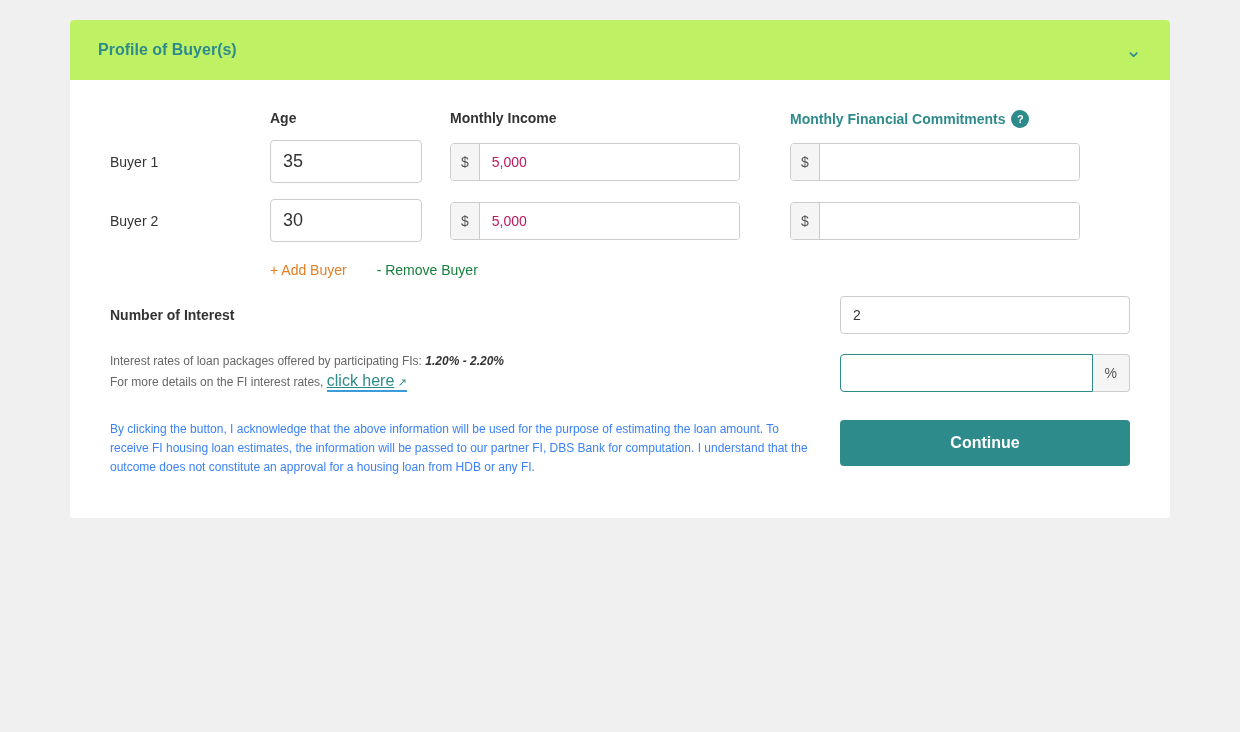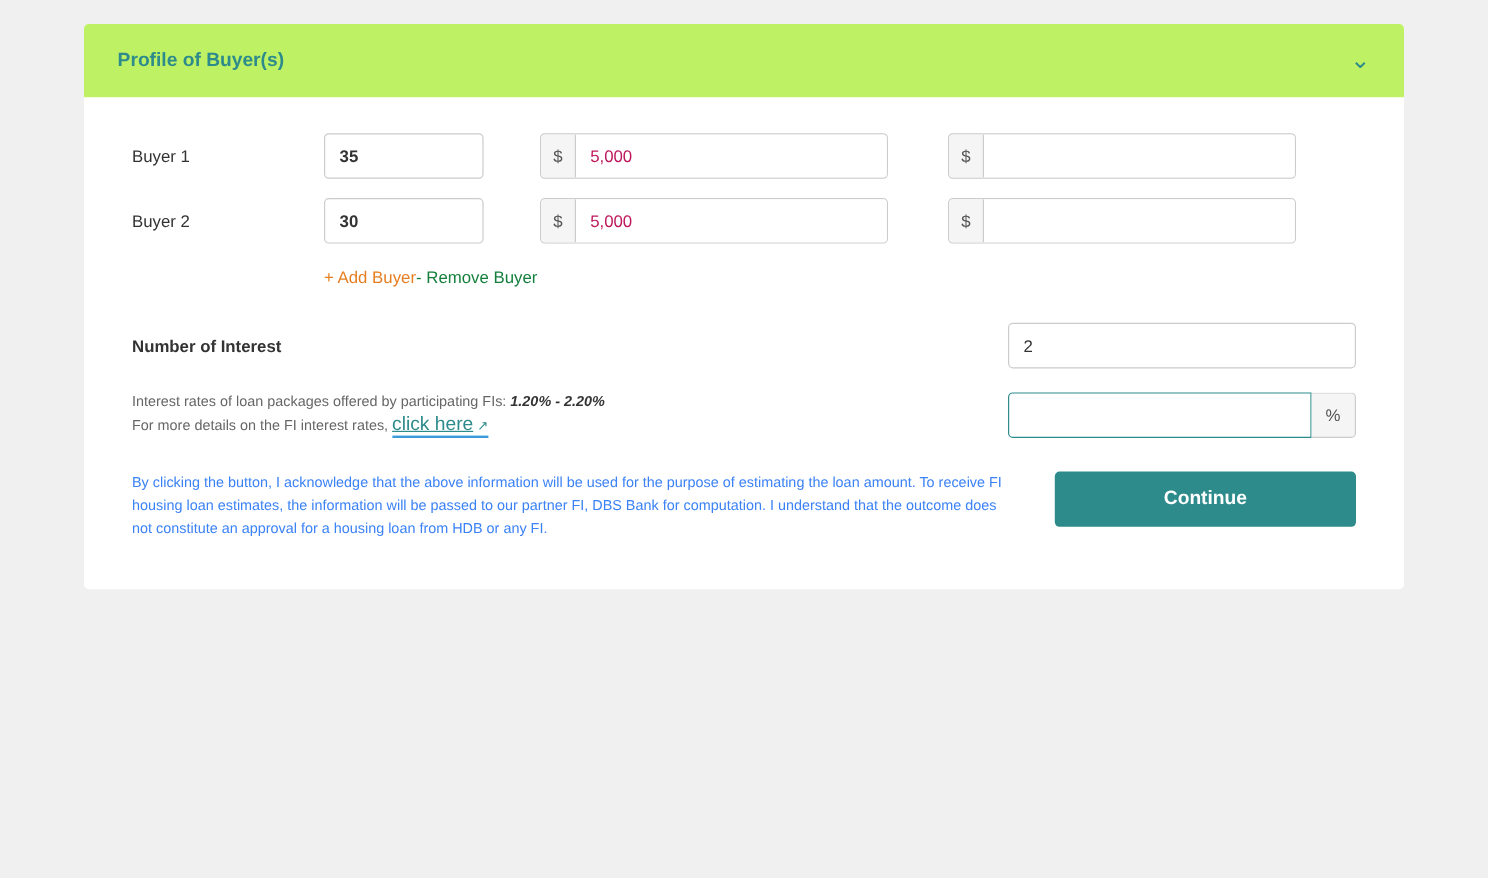--- a/index.html
+++ b/index.html
@@ -80,25 +80,24 @@
       gap: 0;
     }
     .buyer-label {
       font-size: 14px;
       color: #333;
     }
     .input-simple {
       border: 1px solid #ccc;
       border-radius: 4px;
       padding: 10px 12px;
-      font-size: 14px;
+      font-size: 18px;
       color: #333;
       outline: none;
-      width: 133px;
-      font-weight: bold;
+      width: 152px;
     }
     .input-with-dollar {
       display: flex;
       align-items: center;
       border: 1px solid #ccc;
       border-radius: 4px;
       overflow: hidden;
       width: 290px;
     }
     .dollar-prefix {
@@ -121,21 +120,22 @@
       display: flex;
       align-items: center;
       border: 1px solid #ccc;
       border-radius: 4px;
       overflow: hidden;
       width: 290px;
     }
     
     .buyer-actions {
       display: flex;
-      margin: 20px 0 30px 0;
+      gap: 30px;
+      margin: 20px 0 18px 0;
       padding-left: 160px;
     }
     .add-buyer-link {
       color: #e67e22;
       font-size: 14px;
       cursor: pointer;
       text-decoration: none;
     }
     .remove-buyer-link {
       color: #15803d;
@@ -238,21 +238,21 @@
     }
     .continue-btn {
       background: #2e8b8b;
       color: #fff;
       border: none;
       border-radius: 4px;
       padding: 14px 30px;
       font-size: 16px;
       font-weight: 600;
       cursor: pointer;
-      width: 251px;
+      width: 290px;
       white-space: nowrap;
     }
     
     .blue-underline {
       display: inline-block;
       border-bottom: 2px solid #3b9bdb;
     }
     .external-link-icon {
       display: inline;
       font-size: 11px;
@@ -264,20 +264,29 @@
 
 <div class="page-wrapper">
 
   <div class="profile-header">
     <span class="profile-header-title">Profile of Buyer(s)</span>
     <span class="chevron-icon">⌄</span>
   </div>
 
   <div class="content-area">
 
+    <div class="col-headers">
+      <div></div>
+      <div class="col-header">Age</div>
+      <div class="col-header">Monthly Income</div>
+      <div class="col-header teal">
+        <span>Monthly Financial Commitments</span>
+        <span class="help-icon">?</span>
+      </div>
+    </div>
 
     <div class="buyer-row">
       <div class="buyer-label">Buyer 1</div>
       <div>
         <input class="input-simple" type="text" value="35" style="">
       </div>
       <div>
         <div class="input-with-dollar">
           <span class="dollar-prefix">$</span>
           <input class="input-inner" type="text" value="5,000" style="">

